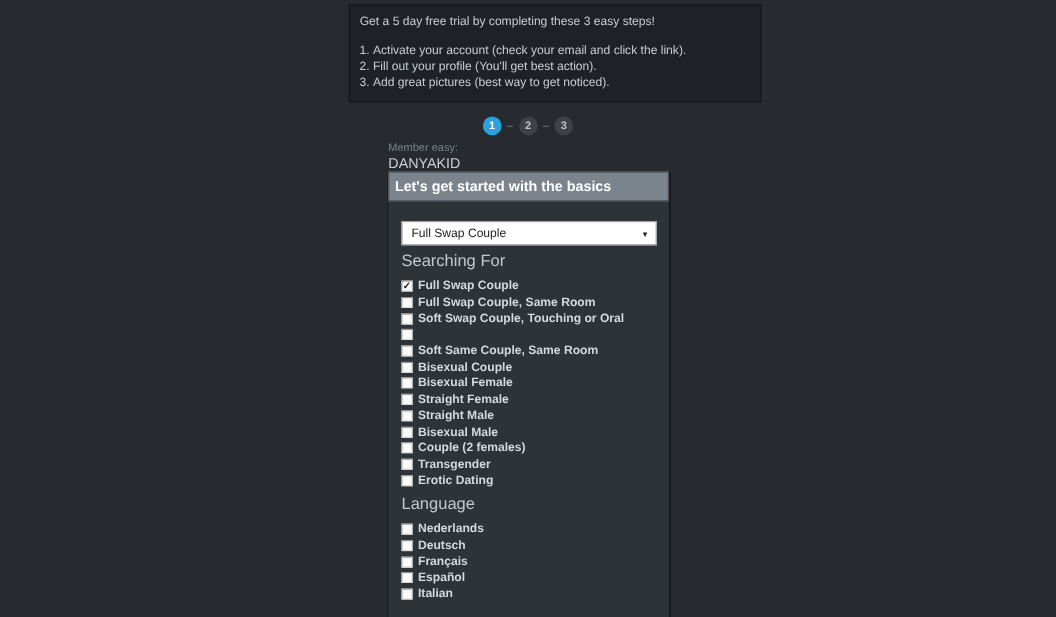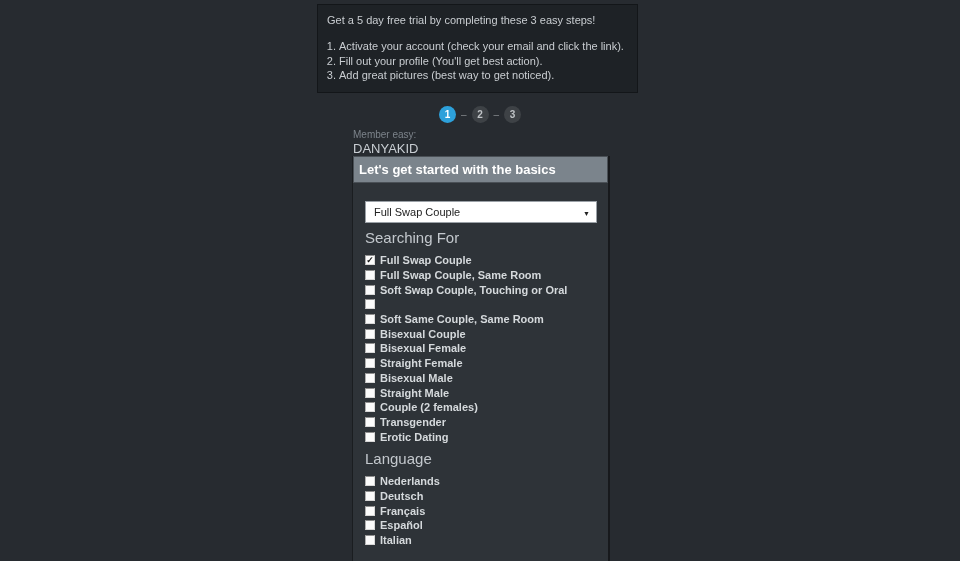--- a/index.html
+++ b/index.html
@@ -6,21 +6,21 @@
   html,body { width:960px; height:561px; overflow:hidden; }
   body {
     position:relative;
     background:#272b30;
     font-family:"Liberation Sans", sans-serif;
     -webkit-font-smoothing:antialiased;
   }
 
   
   .trial-box {
-    position:absolute; left:317px; top:4px; width:321px; height:89px;
+    position:absolute; left:317px; top:4px; width:375px; height:89px;
     background:#1e2226; border:1px solid #131619;
     color:#c9cdd1; font-size:11px;
   }
   .trial-intro { margin:9px 0 0 9px; }
   .trial-box ol {
     margin:13px 0 0 0; padding-left:21px;
     list-style:decimal; line-height:14.7px;
   }
 
   
@@ -167,26 +167,26 @@
           <span class="cb-label">Bisexual Female</span>
         </label>
 
         <label class="cb-row">
           <span class="cb"></span>
           <span class="cb-label">Straight Female</span>
         </label>
 
         <label class="cb-row">
           <span class="cb"></span>
+          <span class="cb-label">Straight Male</span>
+        </label>
+
+        <label class="cb-row">
+          <span class="cb"></span>
           <span class="cb-label">Bisexual Male</span>
-        </label>
-
-        <label class="cb-row">
-          <span class="cb"></span>
-          <span class="cb-label">Straight Male</span>
         </label>
 
         <label class="cb-row">
           <span class="cb"></span>
           <span class="cb-label">Couple (2 females)</span>
         </label>
 
         <label class="cb-row">
           <span class="cb"></span>
           <span class="cb-label">Transgender</span>

